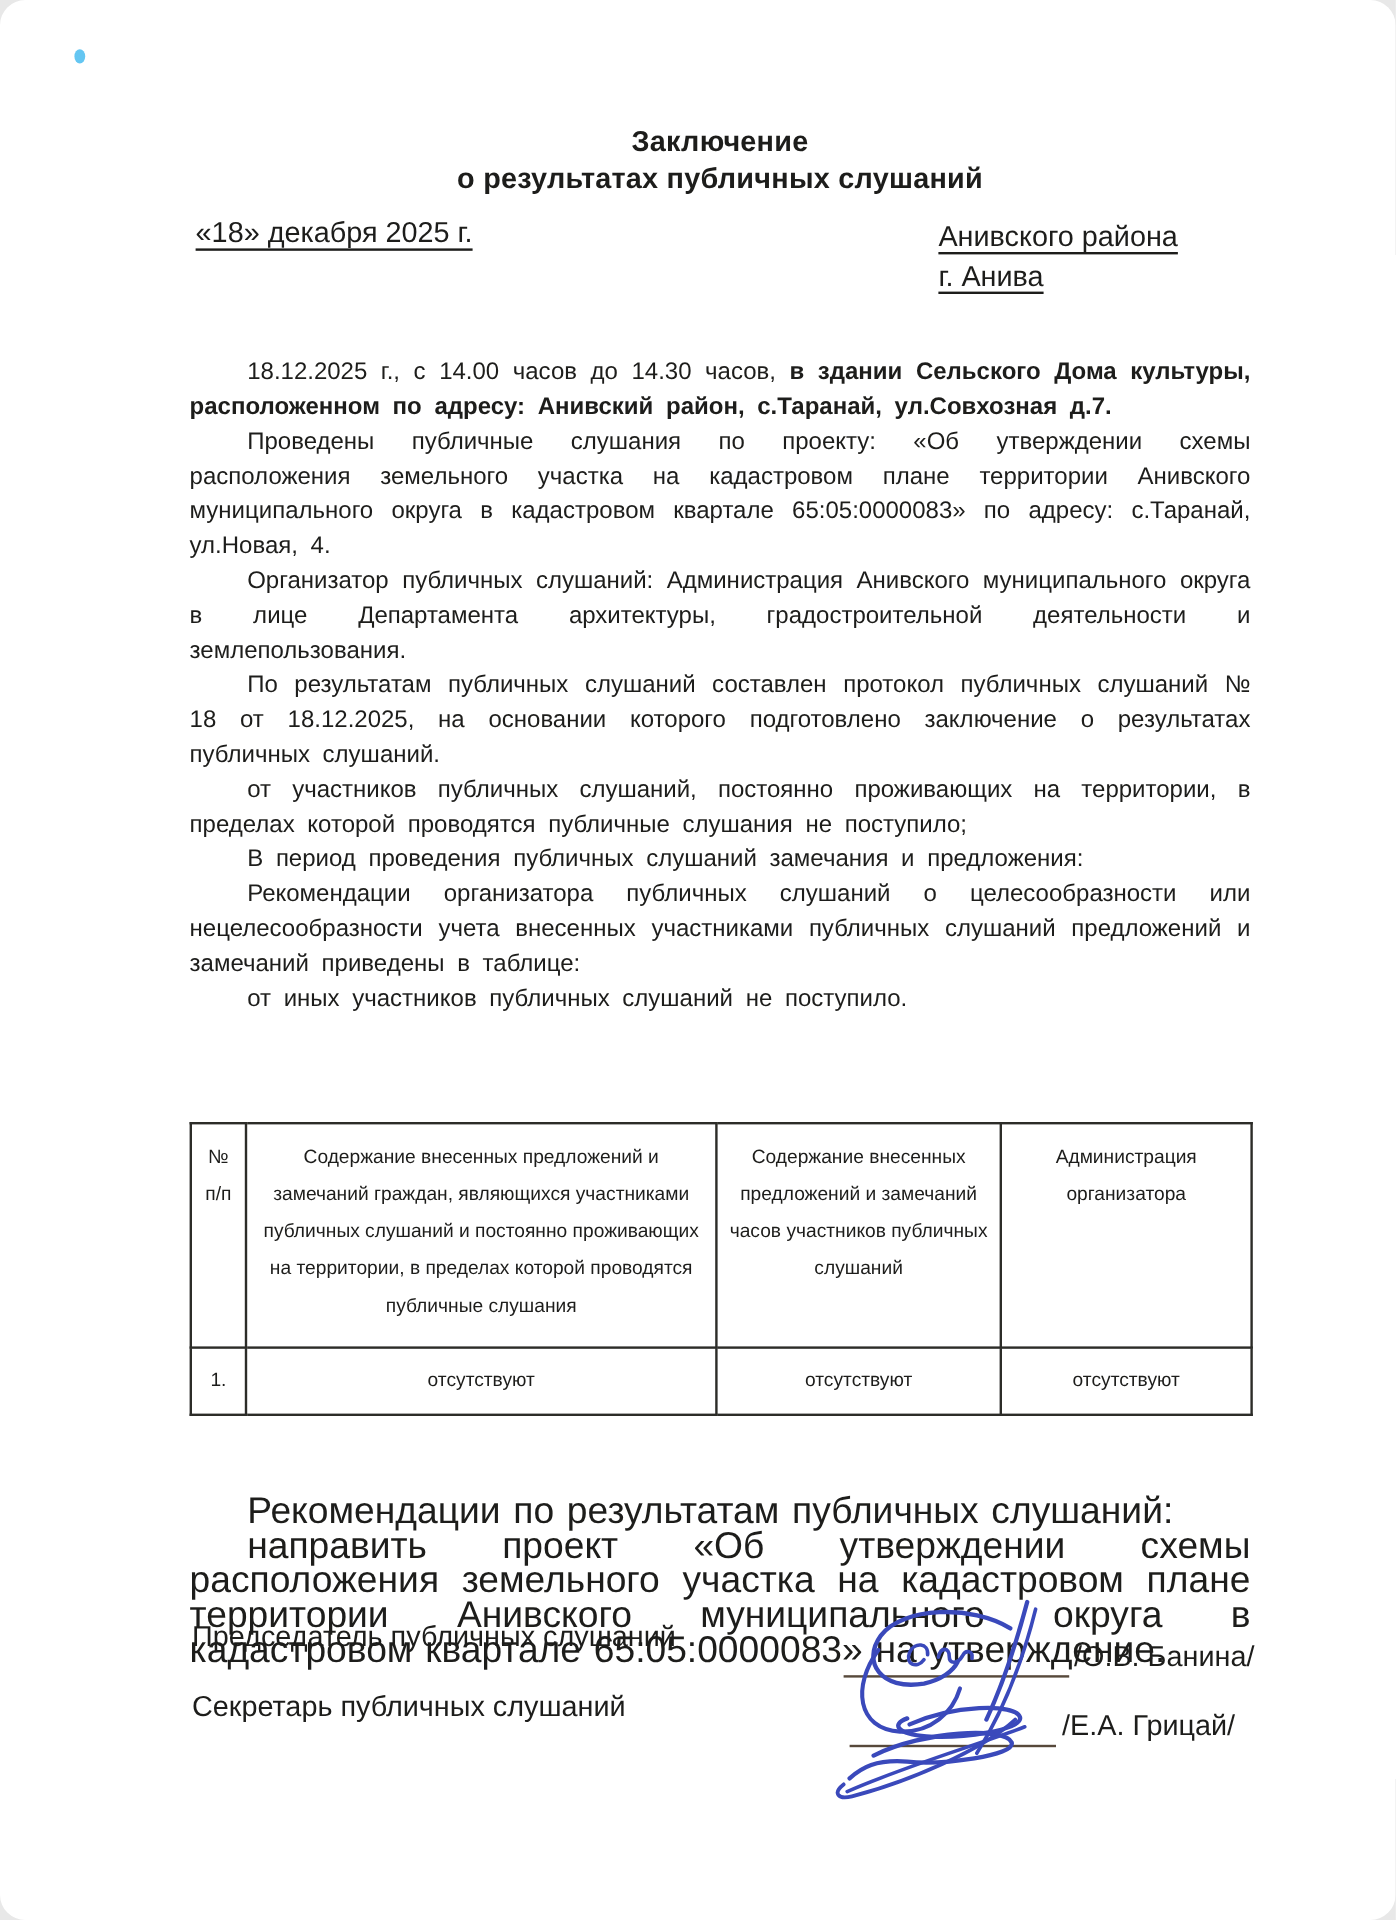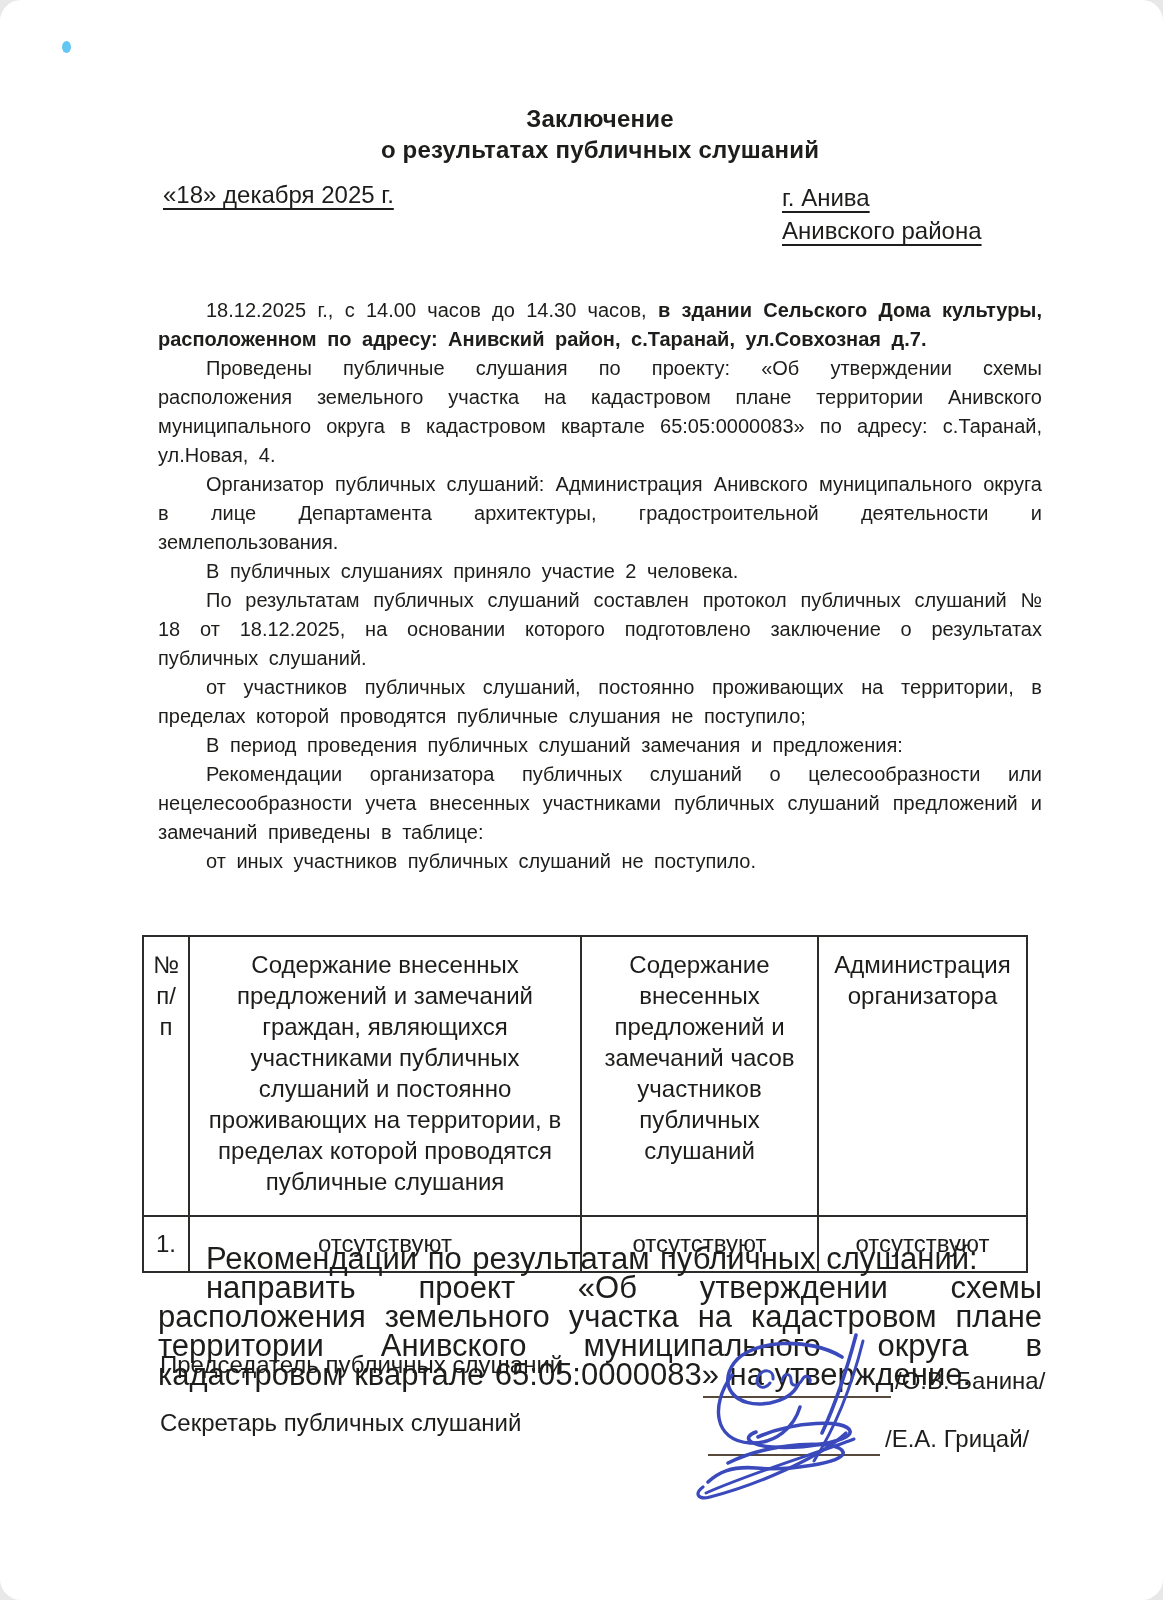--- a/index.html
+++ b/index.html
@@ -20,22 +20,22 @@
 
   .place{position:absolute;top:181px;left:782px;width:300px;font-size:24px;line-height:33px;}
   .place .u{text-decoration:underline;text-underline-offset:5px;}
   .place-note{margin-top:2px;margin-left:-26px;width:312px;text-align:center;
     font-size:17.5px;line-height:22px;}
 
   .bodytext{position:absolute;top:296px;left:158px;width:884px;
     font-size:20px;line-height:29px;text-align:justify;}
   .bodytext p{margin:0;text-indent:48px;word-spacing:5px;}
 
-  .doc-table{position:absolute;top:935px;left:142px;width:884px;
-    border-collapse:collapse;table-layout:fixed;font-size:24px;}
+  .doc-table{position:absolute;top:935px;left:158px;width:884px;
+    border-collapse:collapse;table-layout:fixed;font-size:16px;}
   .doc-table th,.doc-table td{border:2px solid #2c2c28;font-weight:normal;}
   .doc-table th{vertical-align:top;text-align:center;padding:12px 8px 18px;line-height:31px;}
   .doc-table td{height:46px;text-align:center;vertical-align:middle;padding:4px 6px;}
 
   .rec{position:absolute;top:1244px;left:158px;width:884px;
     font-size:31px;line-height:29px;text-align:justify;}
   .rec p{margin:0;text-indent:48px;word-spacing:2px;}
 
   .sig-row{position:absolute;left:158px;width:884px;height:36px;font-size:24px;}
   .sig-role{position:absolute;left:2px;bottom:19px;white-space:nowrap;}
@@ -55,29 +55,28 @@
   <div class="speck"></div>
 
   <div class="title">
     <div>Заключение</div>
     <div>о результатах публичных слушаний</div>
   </div>
 
   <div class="date-text">«18» декабря 2025 г.</div>
 
   <div class="place">
+    <div class="u">Анивского района</div>
     <div class="u">г. Анива</div>
-    <div class="u">Анивского района</div>
   </div>
 
   <div class="bodytext">
     <p><span>18.12.2025 г., с 14.00 часов до 14.30 часов, </span><b>в здании Сельского Дома культуры, расположенном по адресу: Анивский район, с.Таранай, ул.Совхозная д.7.</b></p>
     <p>Проведены публичные слушания по проекту: «Об утверждении схемы расположения земельного участка на кадастровом плане территории Анивского муниципального округа в кадастровом квартале 65:05:0000083» по адресу: с.Таранай, ул.Новая, 4.</p>
     <p>Организатор публичных слушаний: Администрация Анивского муниципального округа в лице Департамента архитектуры, градостроительной деятельности и землепользования.</p>
-    <p>В публичных слушаниях приняло участие 2 человека.</p>
     <p>По результатам публичных слушаний составлен протокол публичных слушаний № 18 от 18.12.2025, на основании которого подготовлено заключение о результатах публичных слушаний.</p>
     <p>от участников публичных слушаний, постоянно проживающих на территории, в пределах которой проводятся публичные слушания не поступило;</p>
     <p>В период проведения публичных слушаний замечания и предложения:</p>
     <p>Рекомендации организатора публичных слушаний о целесообразности или нецелесообразности учета внесенных участниками публичных слушаний предложений и замечаний приведены в таблице:</p>
     <p>от иных участников публичных слушаний не поступило.</p>
   </div>
 
   <table class="doc-table">
     <colgroup>
       <col style="width:46px">

